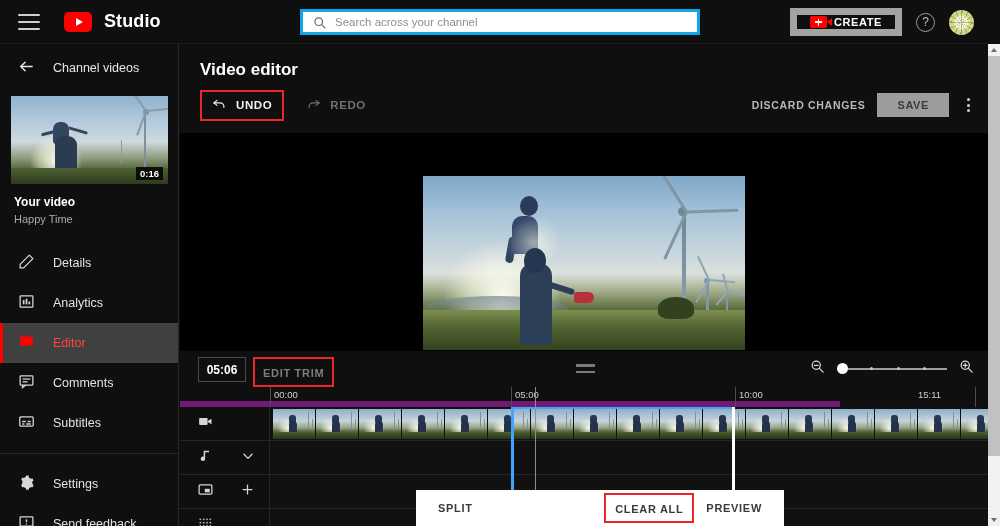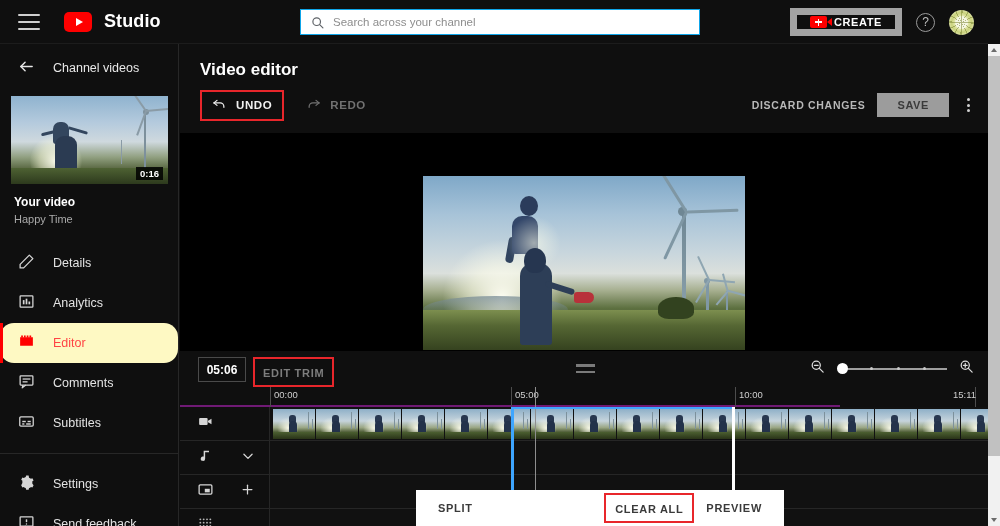--- a/index.html
+++ b/index.html
@@ -21,21 +21,21 @@
     flex-direction: column; justify-content: space-between; cursor: pointer; }
   .hamburger span { display: block; height: 2px; background: #cfcfcf; border-radius: 1px; }
   .brand { display: flex; align-items: center; margin-left: 24px; cursor: pointer; }
   .yt-badge { width: 28px; height: 20px; background: #ff0000; border-radius: 5px;
     display: flex; align-items: center; justify-content: center; }
   .yt-badge .tri { width: 0; height: 0; border-left: 7px solid #fff;
     border-top: 4.5px solid transparent; border-bottom: 4.5px solid transparent; margin-left: 2px;}
   .brand-text { color: #fff; font-size: 18px; font-weight: 700; margin-left: 12px; letter-spacing: .1px; }
 
   .searchwrap { position: absolute; left: 300px; top: 9px; width: 400px; height: 26px;
-    background: #fff; border: 1px solid #0ea5e9; display: flex; align-items: center; }
+    background: #fff; border: 3px solid #0ea5e9; display: flex; align-items: center; }
   .searchwrap .sicon { margin-left: 10px; display: flex; }
   .search-input { border: 0; outline: none; flex: 1; font-size: 11.5px; color: #555;
     margin-left: 9px; font-family: "Liberation Sans", sans-serif; background: transparent; }
   .search-input::placeholder { color: #8d8d8d; }
 
   .top-right { position: absolute; right: 14px; top: 0; height: 44px; display: flex;
     align-items: center; gap: 14px; }
   .create-btn { display: flex; align-items: center; gap: 7px; height: 28px;
     padding: 0 13px; border: 7px solid #a3a3a3; cursor: pointer; }
   .cam-icon { position: relative; width: 17px; height: 12px; background: #ff0000; border-radius: 2px; }
@@ -102,21 +102,21 @@
     background: linear-gradient(180deg,#4e6233 0%, #2d3a1d 100%); }
   .thumb-dur { position: absolute; right: 4px; bottom: 4px; background: rgba(0,0,0,.85);
     color: #fff; font-size: 9.5px; padding: 1px 4px; font-weight: 600; }
   .vid-title { color: #fff; font-size: 12px; font-weight: 700; margin: 11px 0 0 14px; }
   .vid-sub { color: #aaa; font-size: 11px; margin: 4px 0 0 14px; }
 
   .menu { margin-top: 18px; }
   .menu-item { display: flex; align-items: center; height: 40px; padding-left: 18px;
     cursor: pointer; position: relative; }
   .menu-item .mi-label { color: #e3e3e3; font-size: 12.5px; margin-left: 18px; }
-  .menu-item.active { background: #fef9c3; border-radius: 14px; }
+  .menu-item.active { background: #404040; }
   .menu-item.active:before { content: ""; position: absolute; left: 0; top: 0;
     width: 3px; height: 100%; background: #ff0000; }
   .menu-item.active .mi-label { color: #ff4444; }
   .divider { height: 1px; background: #272727; margin: 10px 0; }
 
   
   .main { position: absolute; left: 180px; top: 44px; width: 808px; height: 482px;
     background: #0f0f0f; }
   .page-title { color: #fff; font-size: 17px; font-weight: 700; margin: 16px 0 0 20px; }
   .action-row { display: flex; align-items: center; height: 40px; margin-top: 5px; position: relative; }
@@ -187,21 +187,21 @@
   .drag-handle { position: absolute; left: 396px; top: 13px; width: 19px; height: 9px;
     display: flex; flex-direction: column; justify-content: space-between; cursor: grab; }
   .drag-handle i { display: block; height: 2.5px; background: #7a7a7a; }
   .zoom-ctrl { position: absolute; right: 14px; top: 8px; display: flex; align-items: center; gap: 12px; }
   .zslider { position: relative; width: 110px; height: 14px; display: flex; align-items: center; cursor: pointer; }
   .ztrack { position: absolute; left: 6px; right: 0; height: 2px; background: #9e9e9e; }
   .ztick { position: absolute; width: 3px; height: 3px; border-radius: 50%; background: #c9c9c9; top: 5.5px; }
   .zknob { position: absolute; left: 0; width: 11px; height: 11px; border-radius: 50%; background: #fff; }
 
   .ruler { position: absolute; left: 0; top: 343px; width: 660px; height: 20px;
-    border-bottom: 2px solid #701a75; }
+    border-bottom: 6px solid #701a75; }
   .ruler .mark { position: absolute; top: 2px; color: #cfcfcf; font-size: 9.5px; }
   .ruler .tick { position: absolute; top: 0; width: 1px; height: 20px; background: #4d4d4d; }
 
   .tracks { position: absolute; left: 0; top: 363px; width: 808px; height: 119px; }
   .trk { position: relative; height: 34px; border-bottom: 1px solid #262626; display: flex; }
   .trk:nth-child(4) { height: 34px; border-bottom: none; }
   .trk-head { width: 90px; border-right: 1px solid #262626; display: flex; align-items: center;
     justify-content: space-between; padding: 0 14px 0 17px; flex: none; }
   .trk-body { flex: 1; position: relative; background: #111; }
   .filmstrip { position: absolute; left: 3px; top: 2px; height: 30px; display: flex; gap: 1px; }
@@ -503,21 +503,21 @@
     </div>
 
     <div class="ruler">
       <div class="tick" style="left:90px"></div>
       <div class="mark" style="left:94px">00:00</div>
       <div class="tick" style="left:331px"></div>
       <div class="mark" style="left:335px">05:00</div>
       <div class="tick" style="left:555px"></div>
       <div class="mark" style="left:559px">10:00</div>
       <div class="tick" style="left:795px"></div>
-      <div class="mark" style="left:773px">15:11</div>
+      <div class="mark" style="left:738px">15:11</div>
     </div>
 
     <div class="tracks">
 
       <div class="trk">
         <div class="trk-head">
           <span>
             <svg width="17" height="17" viewBox="0 0 24 24" fill="#d6d6d6">
               <rect x="3" y="7" width="12" height="10" rx="1.5"></rect>
               <path d="M15.5 11l5-3v8l-5-3z"></path>

